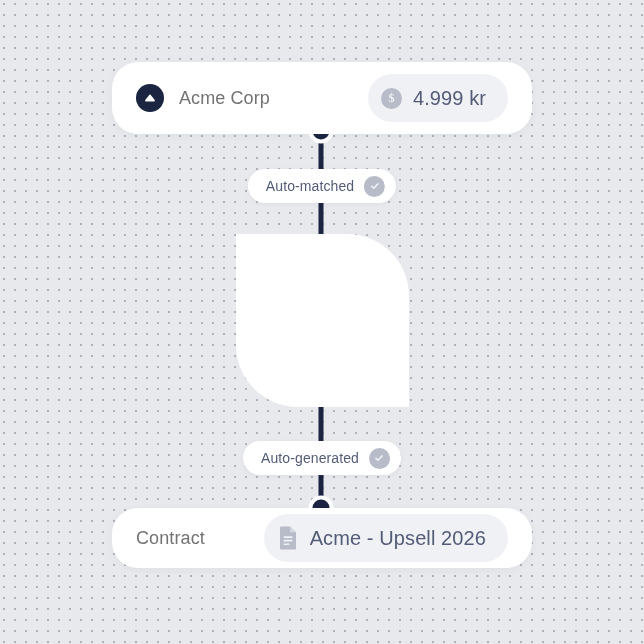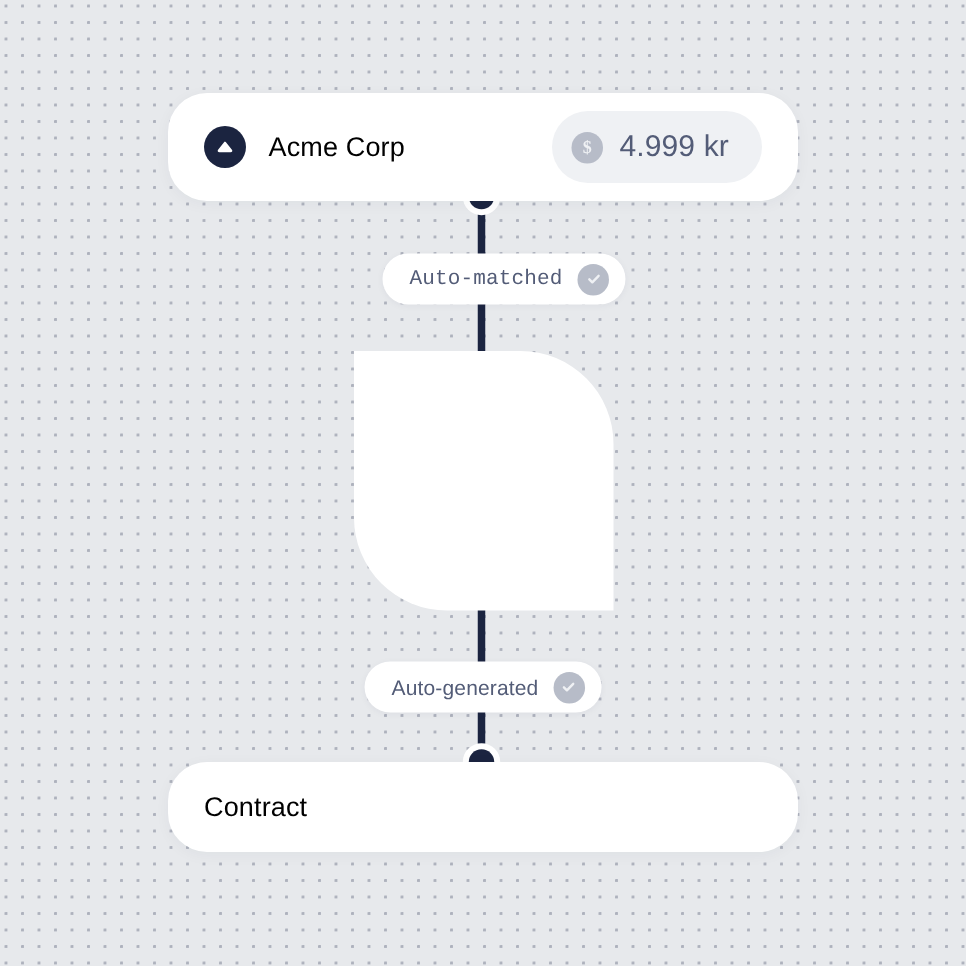--- a/index.html
+++ b/index.html
@@ -78,21 +78,21 @@
 
   .card-left {
     display: flex;
     align-items: center;
     gap: 15px;
   }
 
   .card-title {
     font-size: 18px;
     font-weight: 400;
-    color: #000000;
+    color: #737373;
     letter-spacing: 0.1px;
     white-space: nowrap;
   }
 
   
   .avatar-icon {
     width: 28px;
     height: 28px;
     border-radius: 50%;
     background: #1b2440;
@@ -157,21 +157,21 @@
     padding: 0 11px 0 18px;
     transform: translateX(-50%);
     box-shadow: 0 1px 5px rgba(31, 41, 70, 0.05);
   }
   .badge-pill .badge-text {
     font-size: 14px;
     color: #535c77;
     letter-spacing: 0.1px;
     white-space: nowrap;
   }
-  .badge-pill.badge-matched   { left: 336px; top: 169px; font-family: Liberation Mono, monospace; }
+  .badge-pill.badge-matched   { left: 322px; top: 169px; }
   .badge-pill.badge-generated { left: 322px; top: 441px; }
 
   .check-icon {
     width: 21px;
     height: 21px;
     border-radius: 50%;
     background: #b7bcc8;
     display: flex;
     align-items: center;
     justify-content: center;
@@ -240,15 +240,27 @@
         <path d="M2.9 6.2 L4.9 8.2 L9.1 3.9" fill="none" stroke="#eff1f4" stroke-width="1.6" stroke-linecap="round" stroke-linejoin="round"></path>
       </svg>
     </span>
   </div>
 
   <div class="card card-bottom">
     <div class="card-left">
       <span class="card-title">Contract</span>
     </div>
 
+    <div class="value-pill">
+      <span class="doc-icon">
+        <svg width="22" height="26" viewBox="0 0 22 26" aria-hidden="true">
+          <path d="M3 2.4 Q3 1.4 4 1.4 L13.2 1.4 L19 7.2 L19 23.6 Q19 24.6 18 24.6 L4 24.6 Q3 24.6 3 23.6 Z" fill="#b7bcc8"></path>
+          <path d="M13.2 1.4 L13.2 7.2 L19 7.2 Z" fill="#d6d9e0"></path>
+          <rect x="6.4" y="11.2" width="9.2" height="1.7" rx="0.8" fill="#eff1f4"></rect>
+          <rect x="6.4" y="14.8" width="9.2" height="1.7" rx="0.8" fill="#eff1f4"></rect>
+          <rect x="6.4" y="18.4" width="6.2" height="1.7" rx="0.8" fill="#eff1f4"></rect>
+        </svg>
+      </span>
+      <span class="pill-text">Acme - Upsell 2026</span>
+    </div>
   </div>
 
 </div>
 
 </body></html>

